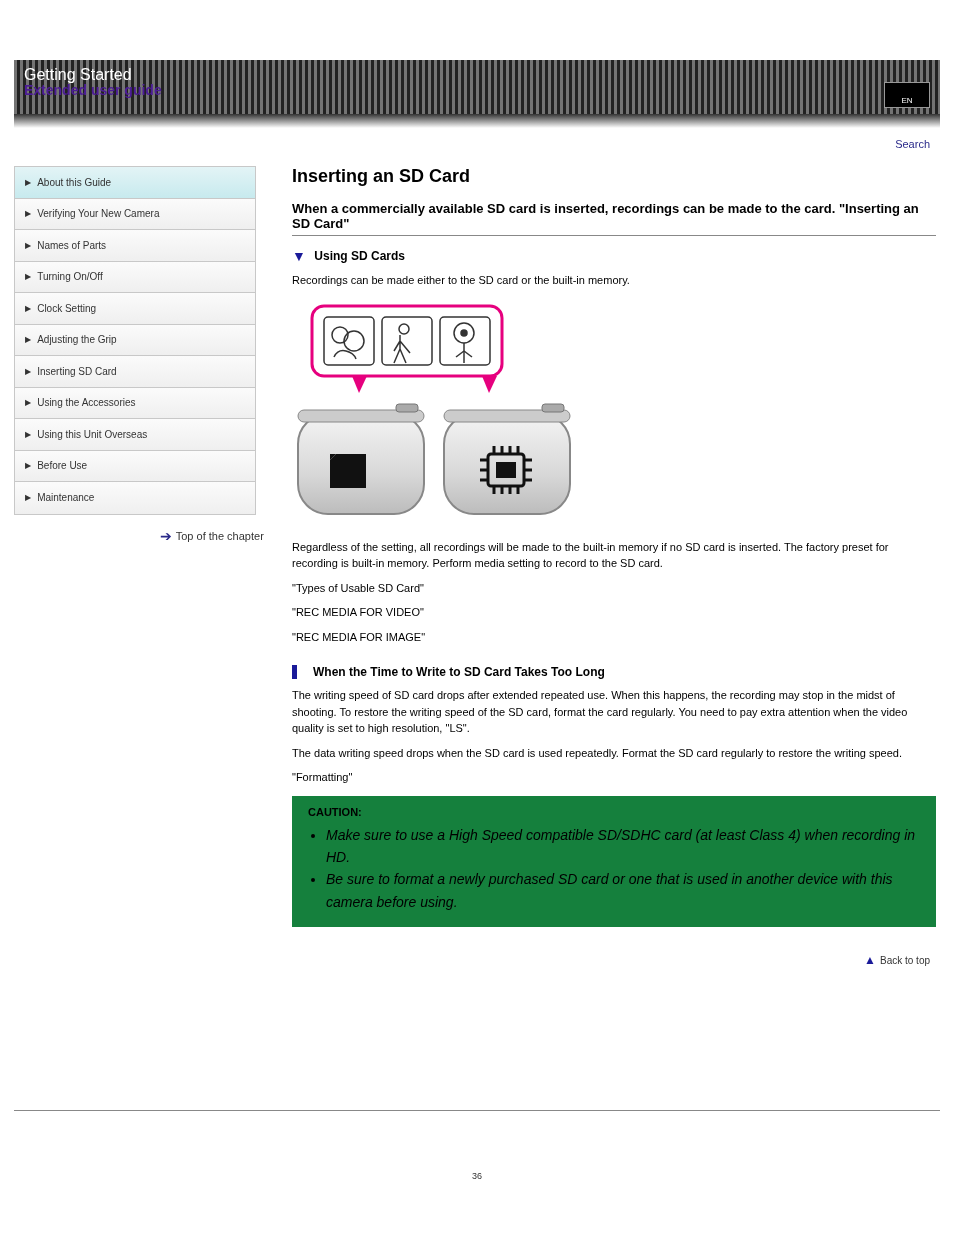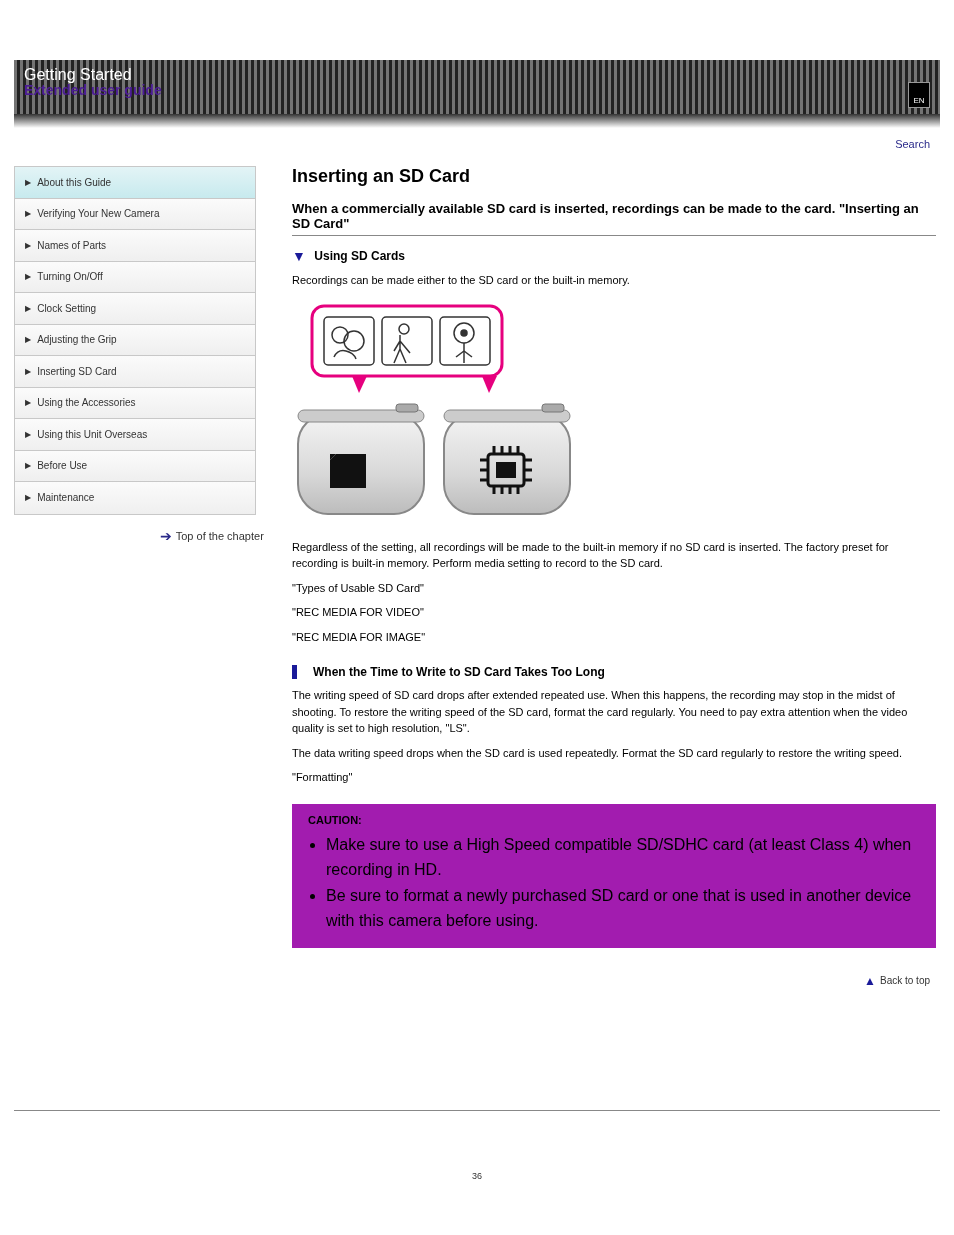--- a/index.html
+++ b/index.html
@@ -4,21 +4,21 @@
 <style>
   * { margin: 0; padding: 0; box-sizing: border-box; }
   body { width: 954px; height: 1235px; font-family: Arial, Helvetica, sans-serif; background: #fff; position: relative; }
 
   
   .header-band { position: absolute; top: 60px; left: 14px; right: 14px; height: 54px; background: #222; }
   .header-stripes { position: absolute; inset: 0; background-image: repeating-linear-gradient(90deg, #888 0 3px, #222 3px 6px); opacity: 0.8; }
   .header-fade { position: absolute; left: 0; right: 0; bottom: -14px; height: 14px; background: linear-gradient(#333, transparent); }
   .breadcrumb { position: absolute; top: 66px; left: 24px; font-size: 16px; color: #fff; z-index: 2; }
   .header-title { position: absolute; top: 82px; left: 24px; font-size: 14px; font-weight: bold; color: #4c1d95; z-index: 2; }
-  .page-box { position: absolute; top: 82px; right: 24px; width: 22px; height: 26px; border: 1px solid #999; background: #000; display: flex; justify-content: center; align-items: flex-end; padding-bottom: 2px; z-index: 2; }
+  .page-box { position: absolute; top: 82px; right: 24px; width: 46px; height: 26px; border: 1px solid #999; background: #000; display: flex; justify-content: center; align-items: flex-end; padding-bottom: 2px; z-index: 2; }
   .page-box span { color: #fff; font-size: 8px; }
   .search-label { position: absolute; top: 138px; right: 24px; font-size: 11px; color: #2a2a8a; z-index: 2; }
 
   
   .sidebar { position: absolute; top: 166px; left: 14px; width: 242px; border: 1px solid #c8c8c8; }
   .sidebar-item { height: 31.5px; border-bottom: 1px solid #c8c8c8; background: linear-gradient(#fbfbfb, #efefef); display: flex; align-items: center; padding-left: 10px; font-size: 10px; color: #333; cursor: pointer; }
   .sidebar-item:last-child { border-bottom: none; }
   .sidebar-item.active { background: linear-gradient(#e3f4f6, #c7eaee); }
   .sidebar-arrow { font-size: 8px; color: #333; margin-right: 6px; }
   .top-link { position: absolute; top: 528px; left: 160px; font-size: 11px; color: #333; display: flex; align-items: center; gap: 4px; }
@@ -31,24 +31,24 @@
   hr.sep { border: none; border-top: 1px solid #888; margin-bottom: 10px; }
   .sub-arrow { display: inline-block; color: #1a1a99; font-size: 14px; vertical-align: middle; margin-right: 4px; }
   .h3 { font-size: 12px; font-weight: bold; display: inline; }
   .p { font-size: 11px; line-height: 1.5; margin: 8px 0; }
 
   .figure { margin: 12px 0 8px; }
 
   .figure svg { display: block; }
 
   .note-h { font-size: 12px; font-weight: bold; margin: 20px 0 6px; padding-left: 16px; border-left: 5px solid #1a1a99; }
-  .note-box { background: #a21caf; padding: 10px 16px 14px; margin-top: 18px; }
+  .note-box { background: #15803d; padding: 10px 16px 14px; margin-top: 10px; }
   .note-title { font-size: 11px; font-weight: bold; margin-bottom: 6px; }
   .note-box ul { list-style: disc; padding-left: 18px; }
-  .note-box li { font-size: 16px; line-height: 1.6; }
+  .note-box li { font-size: 14px; line-height: 1.6; font-style: italic; }
 
   .back-top { position: absolute; right: 6px; bottom: -40px; font-size: 10px; color: #333; display: flex; align-items: center; gap: 4px; }
   .back-top .up { color: #1a1a99; font-size: 12px; }
   .bottom-rule { position: absolute; top: 1110px; left: 14px; right: 14px; border-top: 1px solid #888; }
 
   .page-num { position: absolute; bottom: 54px; left: 0; right: 0; text-align: center; font-size: 9px; color: #333; margin-top: 20px; }
 </style>
 </head>
 <body>
 

